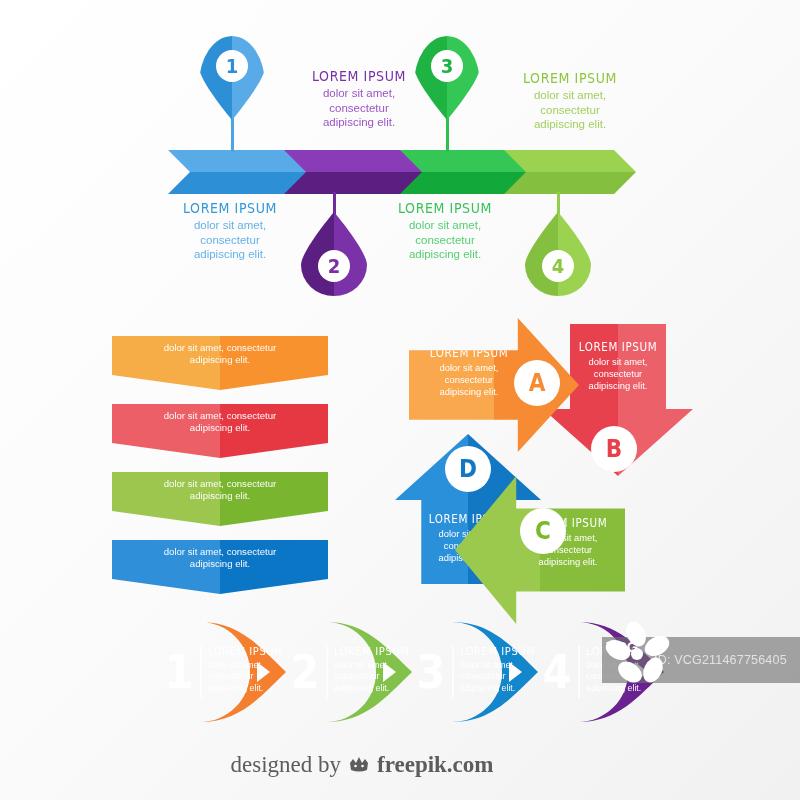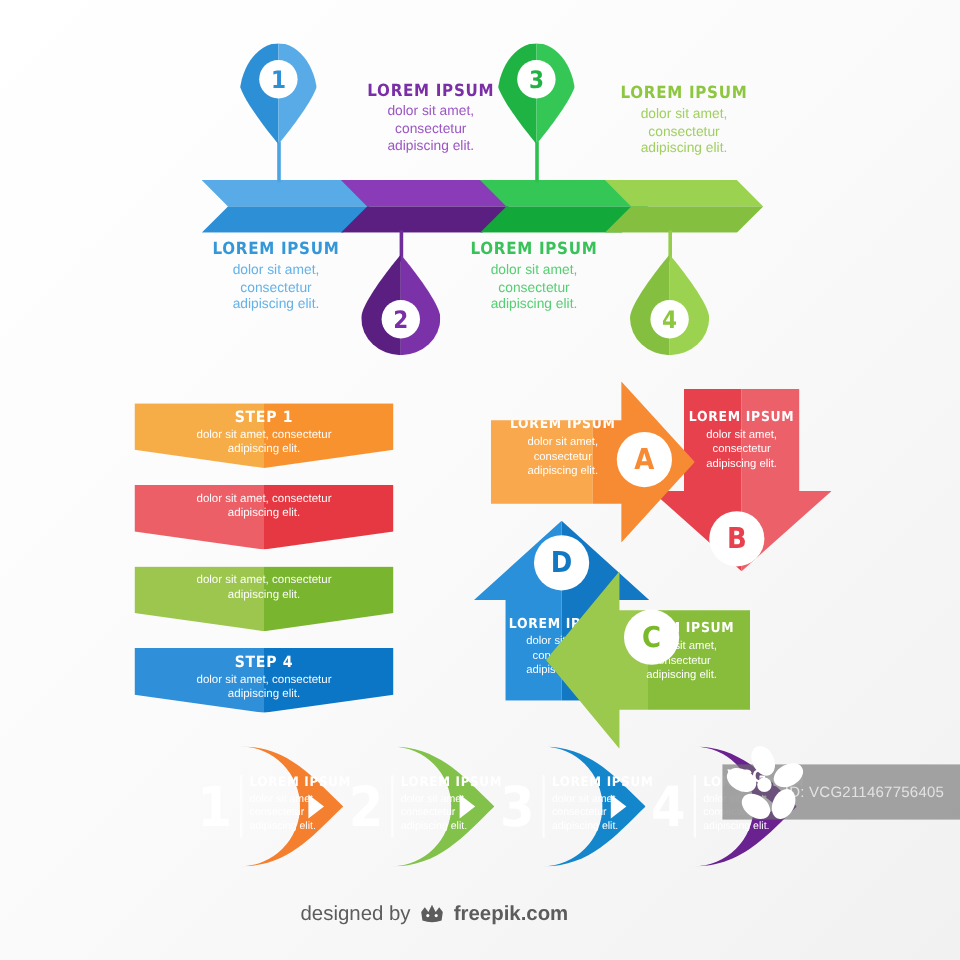--- a/index.html
+++ b/index.html
@@ -11,21 +11,21 @@
   body {
     position: relative;
     background: linear-gradient(135deg, #ffffff 0%, #fbfbfb 45%, #f1f1f1 100%);
   }
   .stage { position: absolute; inset: 0; }
 
   
   .abs { position: absolute; }
   .ttl {
     font-family: "DejaVu Sans Condensed", "Liberation Sans Narrow", "Liberation Sans", sans-serif;
-    font-weight: bold;
+    font-weight: normal;
     letter-spacing: .6px;
     text-transform: uppercase;
     white-space: nowrap;
   }
   .body-txt { line-height: 1.28; white-space: pre-line; }
 
   
   #sec-pins { position: absolute; left: 0; top: 0; width: 800px; height: 310px; }
 
   .pinwrap { position: absolute; }
@@ -146,22 +146,22 @@
     position: absolute; left: 602px; top: 637px; width: 198px; height: 46px;
     background: rgba(110,110,110,.62);
     display: flex; align-items: center;
   }
   #watermark .wid { font-size: 12.5px; color: #e2e2e2; margin-left: 52px; letter-spacing: .2px; }
   #wm-logo { position: absolute; left: 600px; top: 620px; width: 76px; height: 72px; }
 
   
   #footer {
     position: absolute; left: 0; top: 752px; width: 724px;
-    text-align: center; color: #5c5c5c; font-size: 17px;
-    display: flex; align-items: center; justify-content: center; gap: 7px;
+    text-align: center; color: #5c5c5c; font-size: 23px;
+    display: flex; align-items: center; justify-content: center; gap: 7px; font-family: Liberation Serif, serif;
   }
   #footer .fp { font-weight: bold; }
 </style>
 </head>
 <body>
 
 <div class="stage">
 
   <div id="sec-pins">
 
@@ -259,21 +259,20 @@
 adipiscing elit.</div>
     </div>
   </div>
 
   <div id="sec-steps">
 
     <div class="stepbar" style="top:6px;">
       <div class="lt" style="background:#f6ad48"></div>
       <div class="rt" style="background:#f8922e"></div>
       <div class="txt">
-        <div class="ttl s-title">STEP 1</div>
         <div class="body-txt s-sub">dolor sit amet, consectetur
 adipiscing elit.</div>
       </div>
     </div>
 
     <div class="stepbar" style="top:74px;">
       <div class="lt" style="background:#ed5f67"></div>
       <div class="rt" style="background:#e63842"></div>
       <div class="txt">
         <div class="body-txt s-sub">dolor sit amet, consectetur
@@ -287,21 +286,20 @@
       <div class="txt">
         <div class="body-txt s-sub">dolor sit amet, consectetur
 adipiscing elit.</div>
       </div>
     </div>
 
     <div class="stepbar" style="top:210px;">
       <div class="lt" style="background:#2f8fd8"></div>
       <div class="rt" style="background:#0b76c6"></div>
       <div class="txt">
-        <div class="ttl s-title">STEP 4</div>
         <div class="body-txt s-sub">dolor sit amet, consectetur
 adipiscing elit.</div>
       </div>
     </div>
   </div>
 
   <div id="sec-cycle">
 
     <div class="arrowbox" style="left:0px; top:116px; width:146px; height:150px;
          clip-path: polygon(50% 0, 100% 44%, 82% 44%, 82% 100%, 18% 100%, 18% 44%, 0 44%);">

